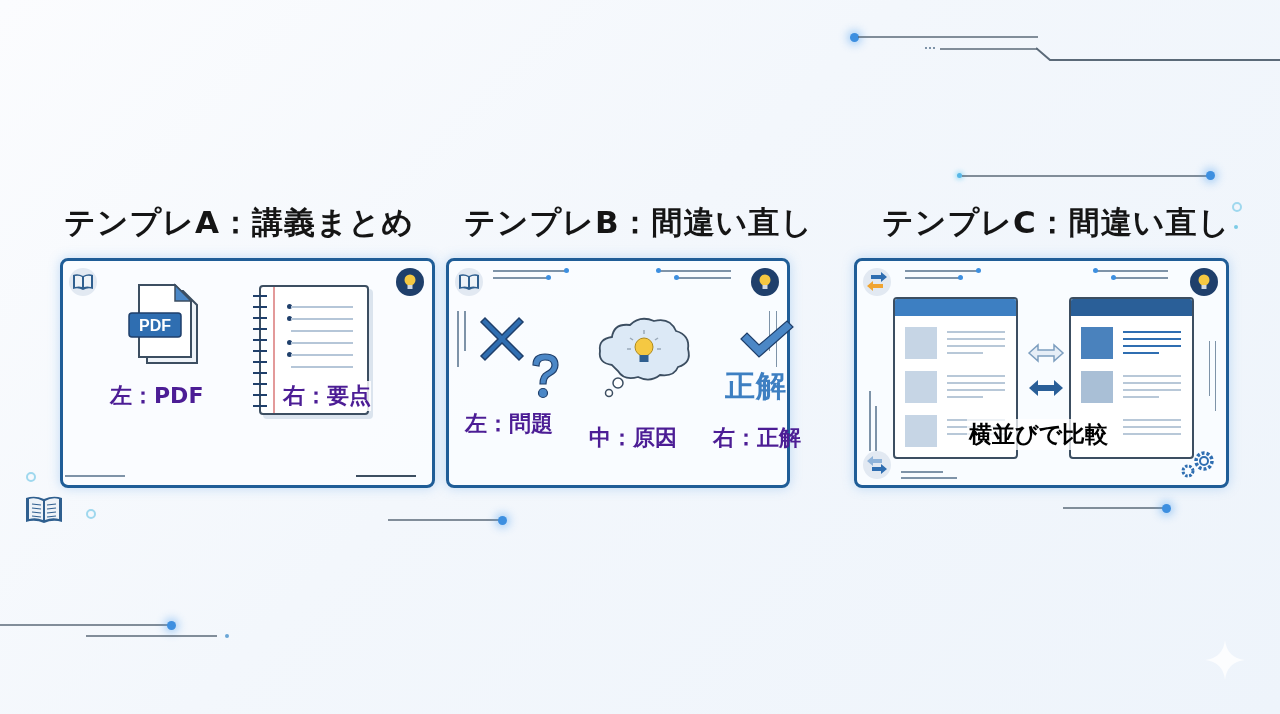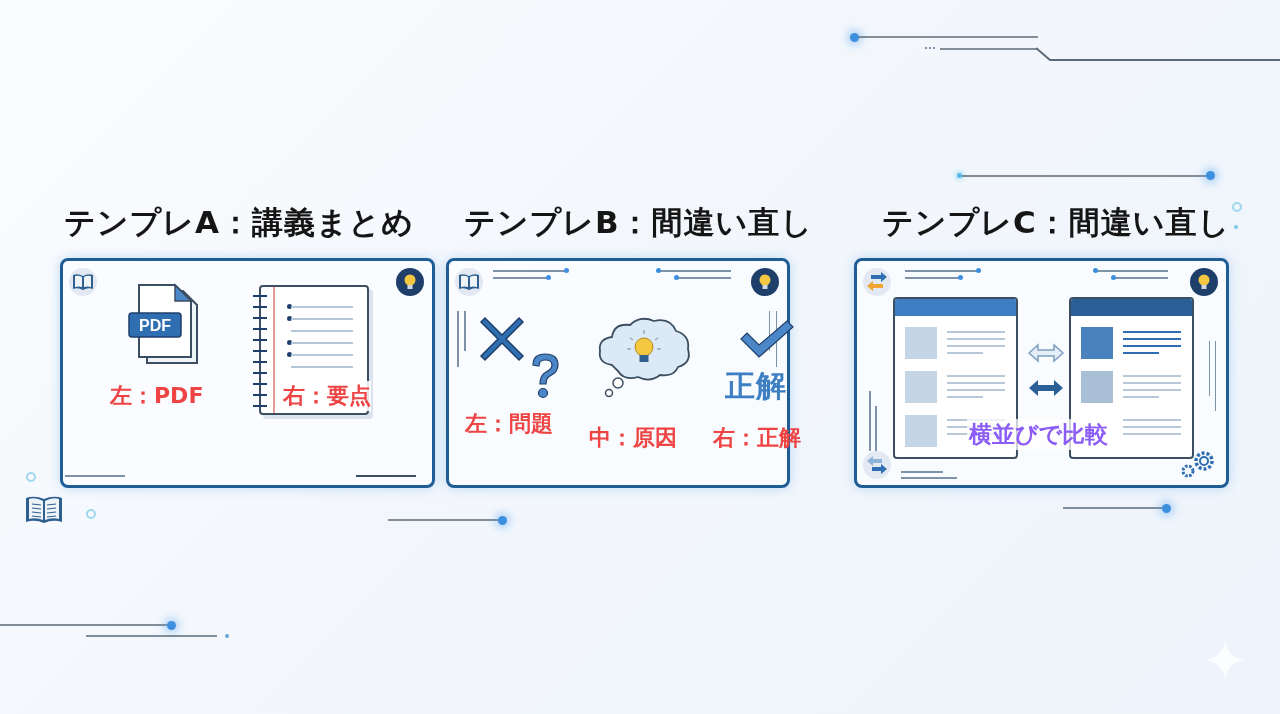--- a/index.html
+++ b/index.html
@@ -20,21 +20,21 @@
 
   .title {
     position: absolute; top: 202px; font-size: 31px; font-weight: bold; letter-spacing: 1px;
     color: #151515; white-space: nowrap; text-align: center;
   }
   .card {
     position: absolute; top: 258px; height: 230px; border: 3px solid #1f5d97; border-radius: 8px;
     background: rgba(250,252,255,.92);
     box-shadow: 0 0 12px rgba(90,160,230,.35);
   }
-  .label { position: absolute; font-size: 22px; font-weight: bold; color: #ef4444; white-space: nowrap; }
+  .label { position: absolute; font-size: 22px; font-weight: bold; color: #4c1d95; white-space: nowrap; }
   .corner-icon { position: absolute; width: 28px; height: 28px; border-radius: 50%; }
   .bulb-badge { background: #1f3f6b; display:flex; align-items:center; justify-content:center; }
   .book-badge { background: #e2e9f2; display:flex; align-items:center; justify-content:center; }
   .thin { position:absolute; height:1.5px; background:#7e93a8; }
   .vthin { position:absolute; width:1.5px; background:#7e93a8; }
   .tinydot { position:absolute; width:5px; height:5px; border-radius:50%; background:#3d8fe0; }
 
   
   .conclusion-bar {
     position: absolute; left: 22px; top: 163px; width: 330px; height: 44px;
@@ -52,21 +52,21 @@
   .nb-bullet { position:absolute; left: 26px; width:5px; height:5px; border-radius:50%; background:#1f3f6b; }
   .spiral { position:absolute; left:-8px; width:14px; height:2px; background:#1f3f6b; }
 
   
   .pane { position:absolute; top: 36px; width: 125px; height: 162px; background:#fff;
           border:2px solid #3c4e61; border-radius: 4px; overflow:hidden; }
   .pane-head { height: 17px; }
   .sq { position:absolute; left: 10px; width: 32px; height: 32px; background:#c6d5e5; }
   .pl { position:absolute; left: 52px; height: 2px; background:#b8c8d8; }
 
-  .overlay-label { position:absolute; font-size: 23px; font-weight:bold; color:#8b5cf6;
+  .overlay-label { position:absolute; font-size: 23px; font-weight:bold; color:#000000;
                    background: rgba(255,255,255,.75); padding: 0 2px; white-space:nowrap; }
 </style>
 </head>
 <body>
 
 <div class="dot" style="left:850px;top:33px;"></div>
 <div class="hline" style="left:858px;top:36px;width:180px;"></div>
 <div class="hline" style="left:940px;top:48px;width:98px;"></div>
 <div class="abs" style="left:925px;top:47px;width:10px;height:2px;border-top:2px dotted #7e93a8;"></div>
 <svg class="abs" style="left:1036px;top:46px;" width="244" height="16">

